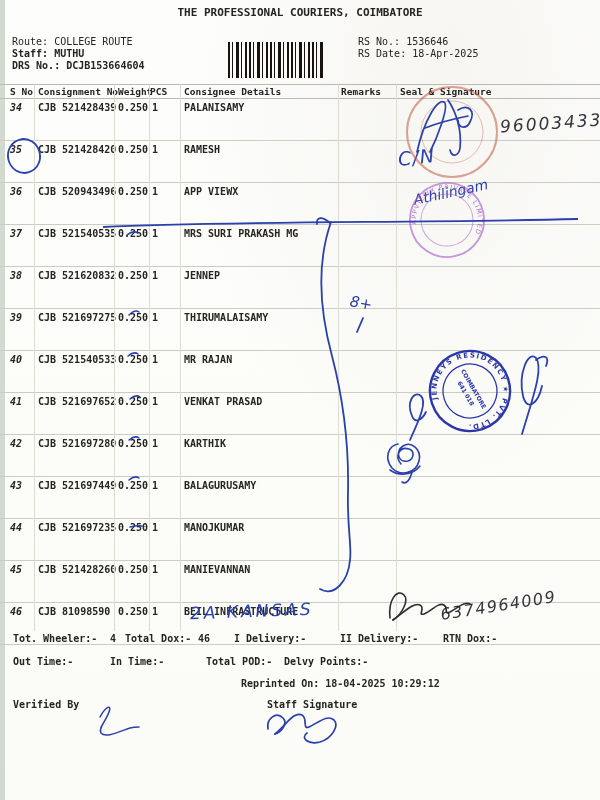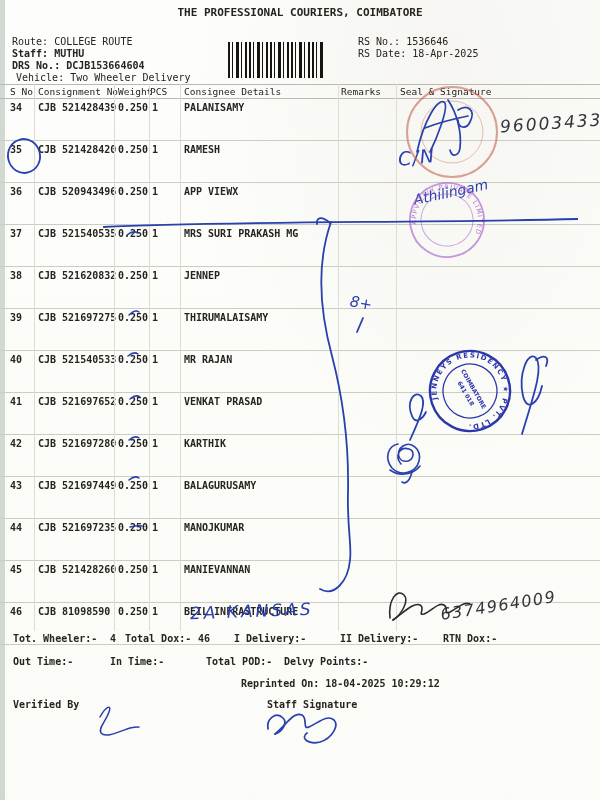--- a/index.html
+++ b/index.html
@@ -9,24 +9,24 @@
         font-family:"DejaVu Sans Mono",monospace;color:#26241f;}
   .edge{position:absolute;left:0;top:0;width:5px;height:800px;background:#c7cfc6;opacity:.8;}
   .abs{position:absolute;white-space:nowrap;}
   .bold{font-weight:bold;}
   .t11{font-size:11px;} .t10{font-size:10px;}
   .center{width:600px;text-align:center;}
   .barcode{position:absolute;left:228px;top:42px;width:96px;height:36px;
     background:repeating-linear-gradient(90deg,#17130f 0 2px,transparent 2px 4px,#17130f 4px 5px,transparent 5px 8px,#17130f 8px 11px,transparent 11px 13px,#17130f 13px 14px,transparent 14px 17px,#17130f 17px 19px,transparent 19px 21px);}
   .tbl{position:absolute;left:0;top:84px;width:600px;}
   .thead{position:relative;height:13px;border-top:1px solid #b9b9b0;border-bottom:1px solid #b9b9b0;}
-  .thead span{position:absolute;top:1px;font-size:9.5px;font-weight:normal;}
+  .thead span{position:absolute;top:1px;font-size:9.5px;font-weight:bold;}
   .row{position:relative;height:41px;border-bottom:1px solid #ccccc3;}
   .row span{position:absolute;top:3px;font-size:10px;font-weight:bold;}
-  .c-sno{left:10px;} .c-con{left:38px;} .c-wt{left:118px;} .c-pcs{left:152px;} .c-name{left:184px;}
+  .c-sno{left:10px;font-style:italic;} .c-con{left:38px;} .c-wt{left:118px;} .c-pcs{left:152px;} .c-name{left:184px;}
   .h-sno{left:10px;} .h-con{left:38px;} .h-wt{left:118px;} .h-pcs{left:150px;} .h-name{left:184px;} .h-rem{left:341px;} .h-seal{left:400px;}
   .vline{position:absolute;top:84px;height:547px;width:1px;background:#dcdcd3;}
   .sum{font-size:10px;font-weight:bold;}
   .hand{position:absolute;font-family:"DejaVu Sans",sans-serif;font-style:italic;color:#2940ad;white-space:nowrap;}
   .hand-black{color:#34353d;}
   svg.overlay{position:absolute;left:0;top:0;pointer-events:none;}
 </style>
 </head>
 <body>
 
@@ -39,24 +39,20 @@
     <span>Route:</span>
     <span>COLLEGE ROUTE</span>
   </div>
   <div class="abs t10 bold" style="left:12px;top:48px;">
     <span>Staff:</span>
     <span>MUTHU</span>
   </div>
   <div class="abs t10 bold" style="left:12px;top:60px;">
     <span>DRS No.:</span>
     <span>DCJB153664604</span>
-  </div>
-  <div class="abs t10" style="left:16px;top:72px;">
-    <span>Vehicle:</span>
-    <span>Two Wheeler Delivery</span>
   </div>
 
   <div class="barcode"></div>
 
   <div class="abs t10" style="left:358px;top:36px;">
     <span>RS No.:</span>
     <span>1536646</span>
   </div>
   <div class="abs t10" style="left:358px;top:48px;">
     <span>RS Date:</span>

